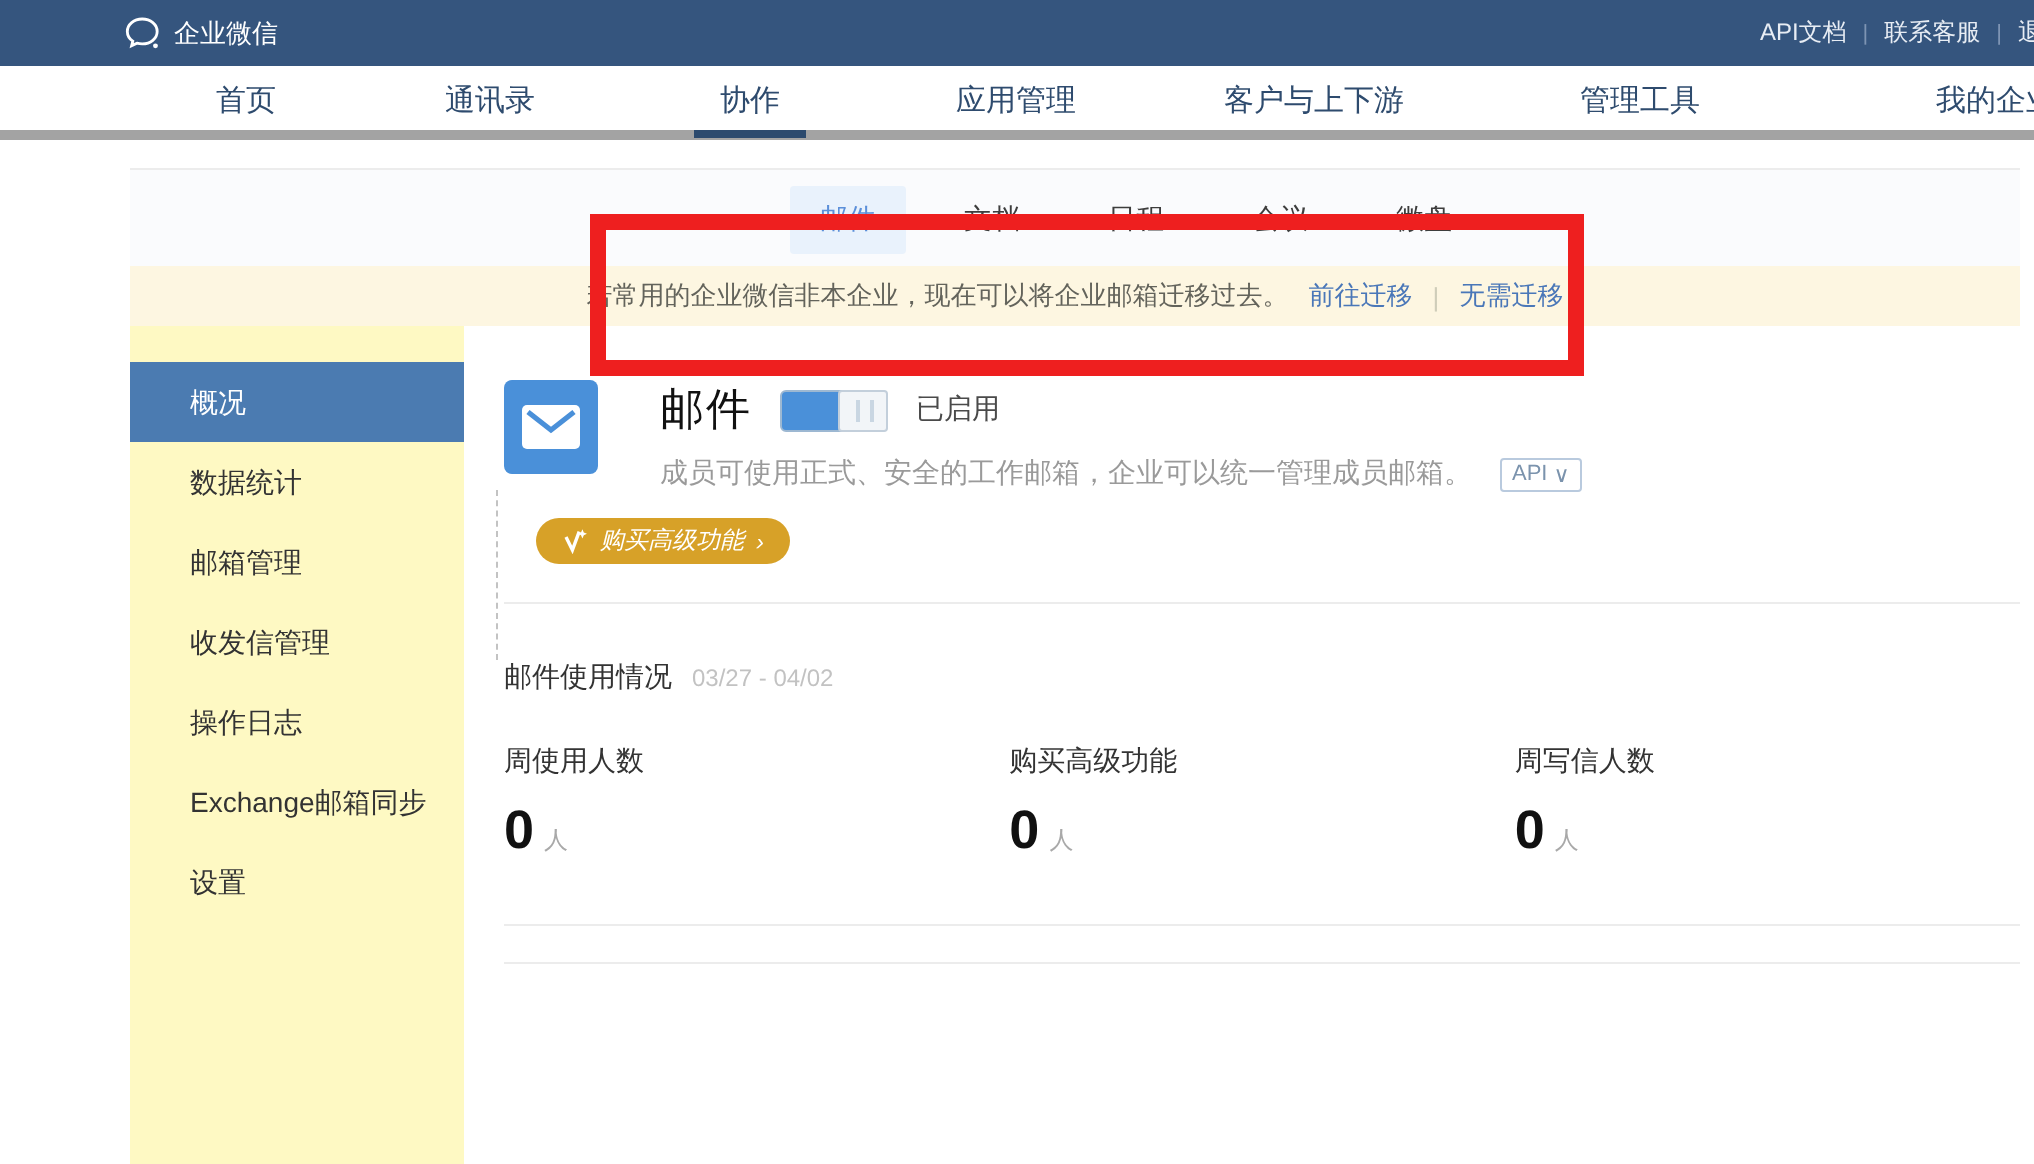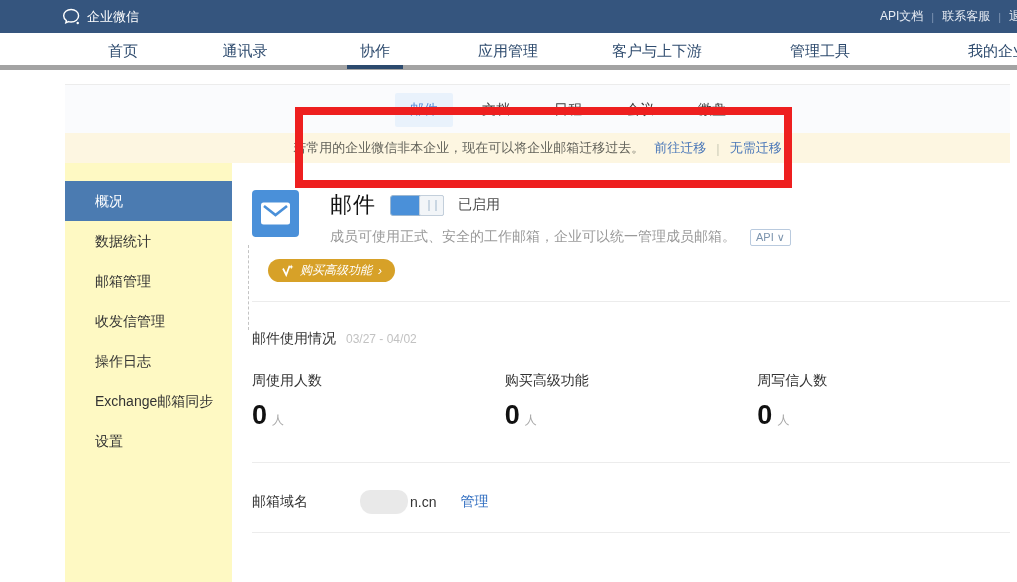--- a/index.html
+++ b/index.html
@@ -206,26 +206,20 @@
         <div class="stat-label">周写信人数</div>
         <div class="stat-value">
           <span class="stat-num">0</span>
           <span class="stat-unit">人</span>
         </div>
       </div>
     </div>
 
     <hr class="divider div-2">
 
-    <div class="domain-row">
-      <span class="domain-label">邮箱域名</span>
-      <span class="domain-blur"></span>
-      <span class="domain-suffix">n.cn</span>
-      <a class="domain-manage">管理</a>
-    </div>
 
     <hr class="divider div-3">
 
   </main>
 
   <div class="red-annotation"></div>
 
   <div class="dashed-artifact"></div>
 
 </div>

